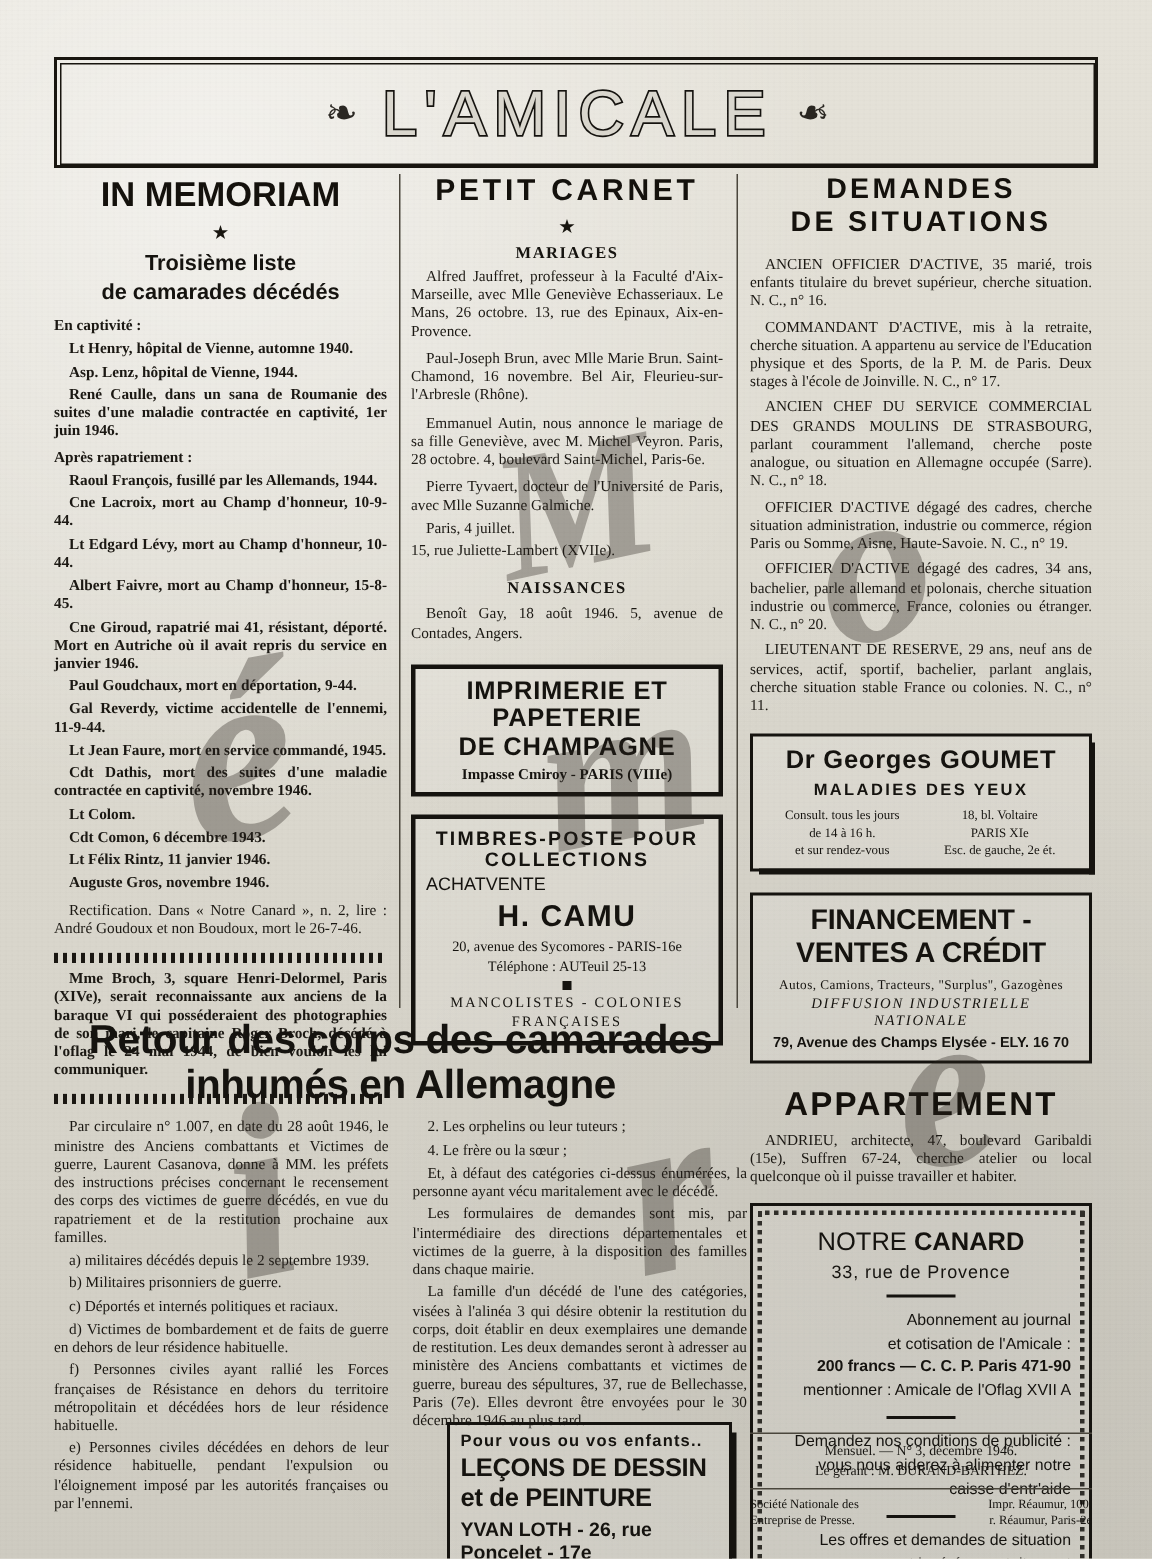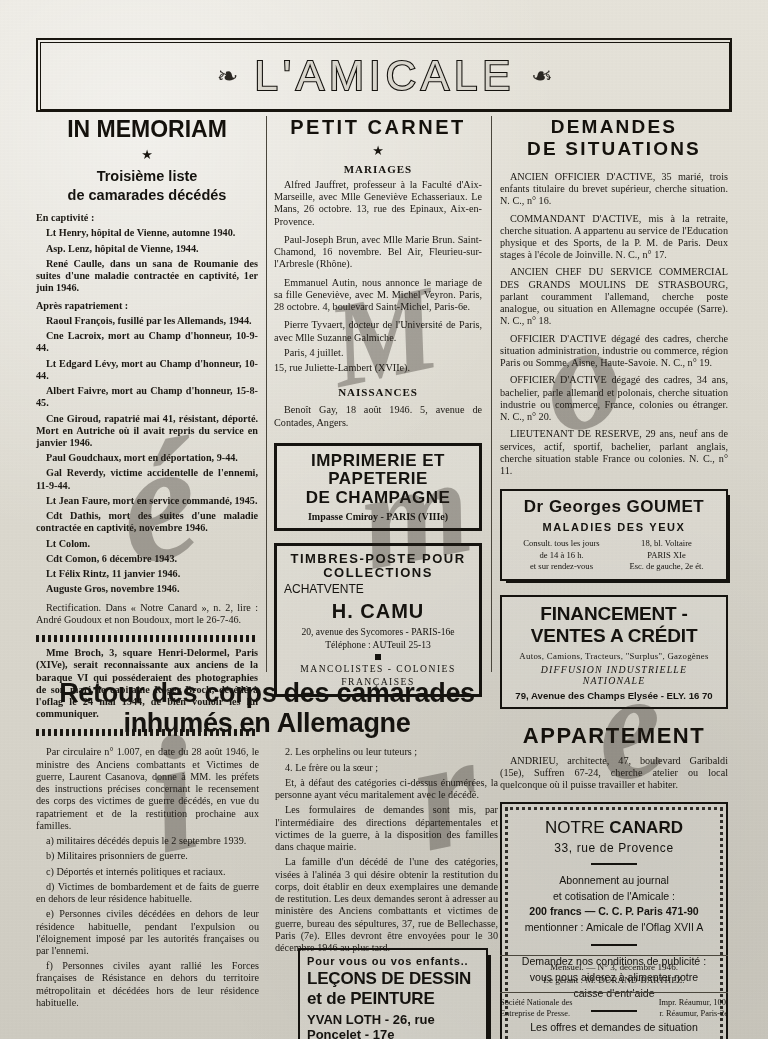--- a/index.html
+++ b/index.html
@@ -180,21 +180,21 @@
   .canard-inner{position:relative;padding:5px 4px;}
   .canard-title{
     font-family:"Liberation Sans",sans-serif;font-size:17px;text-align:center;
   }
   .canard-title b{font-weight:bold;}
   .canard-addr{
     font-family:"Liberation Sans",sans-serif;font-size:12px;text-align:center;margin-top:3px;letter-spacing:.6px;
   }
   .hr-s{width:46px;height:2px;background:#15130f;margin:8px auto;}
   .canard-p{
-    font-family:"Liberation Sans",sans-serif;font-size:10.6px;text-align:center;line-height:1.5;
+    font-family:"Liberation Sans",sans-serif;font-size:10.6px;text-align:right;line-height:1.5;
   }
   .canard-p b{font-weight:bold;}
 
   
   .footer{position:absolute;left:472px;width:228px;font-size:9.2px;}
   .foot-line{height:1px;background:#4a463c;margin:5px 0 5px;}
   .foot-ctr{text-align:center;line-height:1.4;}
   .foot-split{display:flex;justify-content:space-between;font-size:8.4px;line-height:1.3;}
 
   .leconbox{
@@ -389,22 +389,22 @@
         <span>Retour des corps des camarades</span><br>
         <span>inhumés en Allemagne</span>
       </h2>
       <div class="retour-cols">
         <div>
           <p class="body">Par circulaire n° 1.007, en date du 28 août 1946, le ministre des Anciens combattants et Victimes de guerre, Laurent Casanova, donne à MM. les préfets des instructions précises concernant le recensement des corps des victimes de guerre décédés, en vue du rapatriement et de la restitution prochaine aux familles.</p>
           <p class="body">a) militaires décédés depuis le 2 septembre 1939.</p>
           <p class="body">b) Militaires prisonniers de guerre.</p>
           <p class="body">c) Déportés et internés politiques et raciaux.</p>
           <p class="body">d) Victimes de bombardement et de faits de guerre en dehors de leur résidence habituelle.</p>
+          <p class="body">f) Personnes civiles ayant rallié les Forces françaises de Résistance en dehors du territoire métropolitain et décédées hors de leur résidence habituelle.</p>
           <p class="body">e) Personnes civiles décédées en dehors de leur résidence habituelle, pendant l'expulsion ou l'éloignement imposé par les autorités françaises ou par l'ennemi.</p>
-          <p class="body">f) Personnes civiles ayant rallié les Forces françaises de Résistance en dehors du territoire métropolitain et décédées hors de leur résidence habituelle.</p>
 
         </div>
         <div>
           <p class="body">2. Les orphelins ou leur tuteurs ;</p>
           <p class="body">4. Le frère ou la sœur ;</p>
           <p class="body">Et, à défaut des catégories ci-dessus énumérées, la personne ayant vécu maritalement avec le décédé.</p>
           <p class="body">Les formulaires de demandes sont mis, par l'intermédiaire des directions départementales et victimes de la guerre, à la disposition des familles dans chaque mairie.</p>
           <p class="body">La famille d'un décédé de l'une des catégories, visées à l'alinéa 3 qui désire obtenir la restitution du corps, doit établir en deux exemplaires une demande de restitution. Les deux demandes seront à adresser au ministère des Anciens combattants et victimes de guerre, bureau des sépultures, 37, rue de Bellechasse, Paris (7e). Elles devront être envoyées pour le 30 décembre 1946 au plus tard.</p>
         </div>
       </div>

